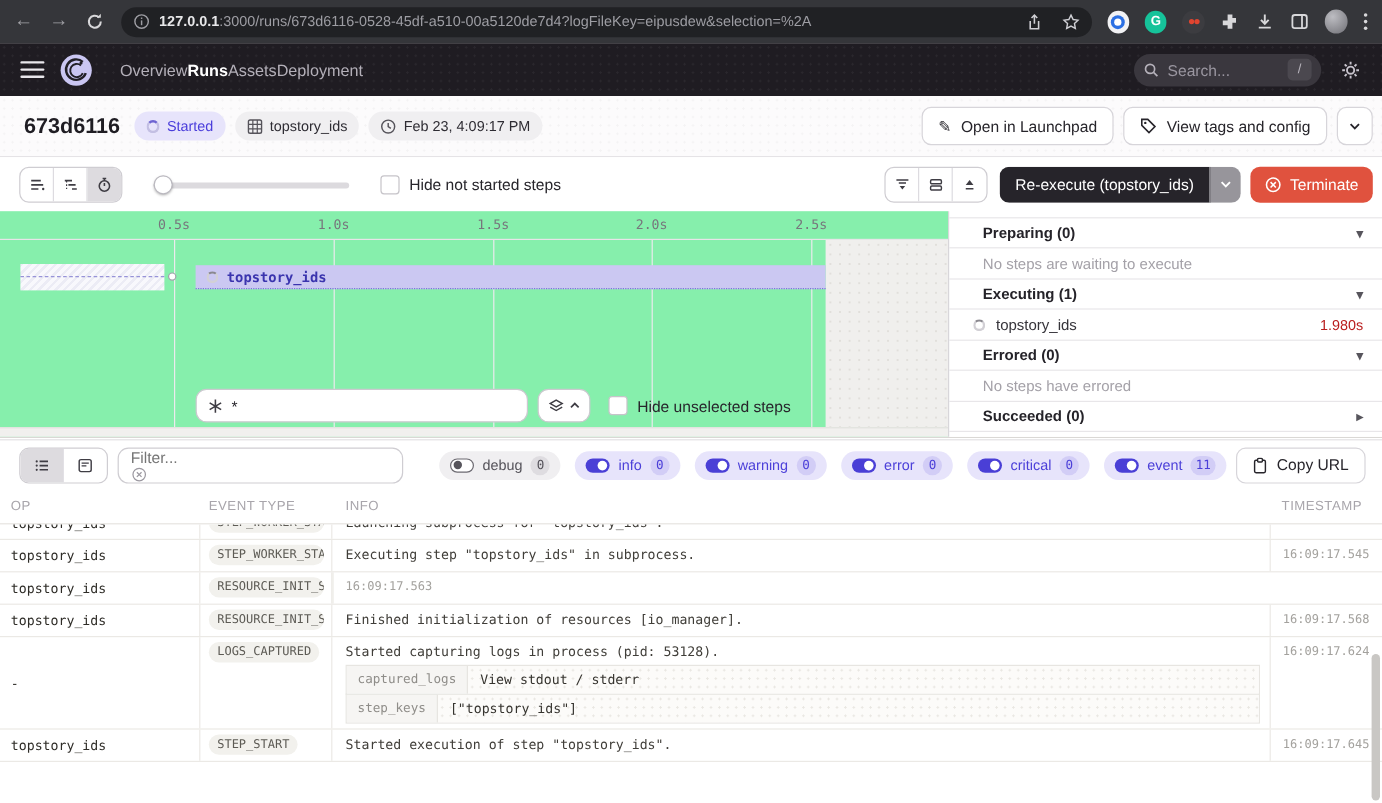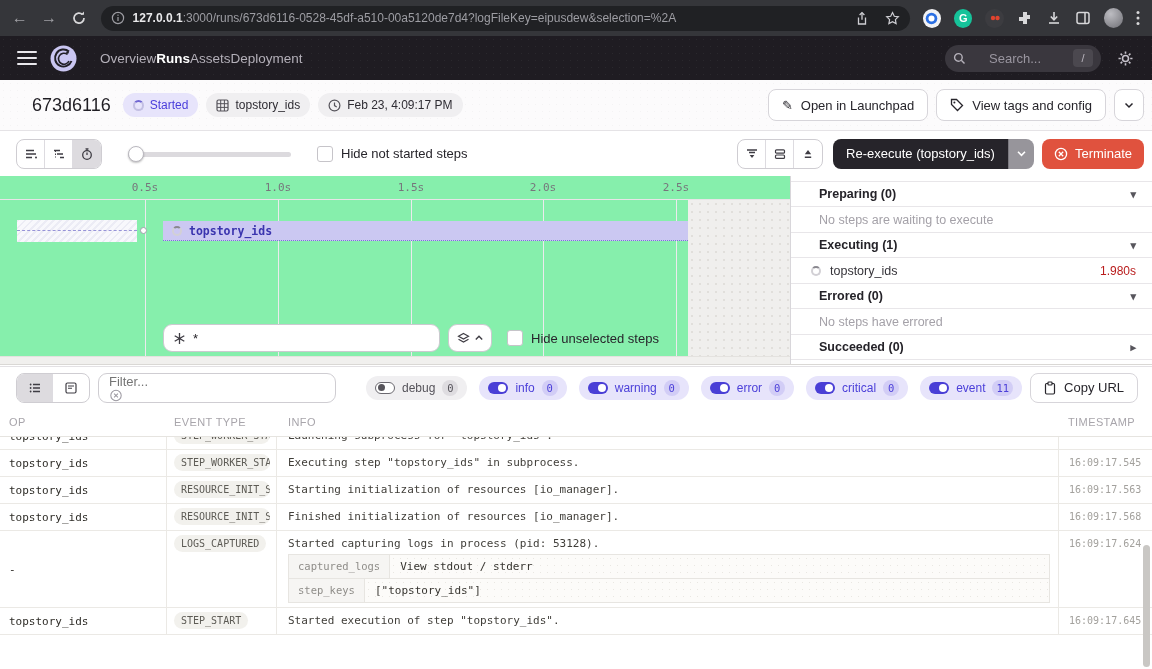--- a/index.html
+++ b/index.html
@@ -22,30 +22,30 @@
   
   .appnav { position:absolute; left:0; top:36px; width:1152px; height:44px; background:#1f1c22;
             background-image:radial-gradient(rgba(255,255,255,.05) .8px, transparent .8px); background-size:7px 7px;
             display:flex; align-items:center; }
   .hamburger { width:20px; margin-left:17px; }
   .hamburger div { height:2.5px; background:#e9e7ec; margin:3.5px 0; border-radius:1px; }
   .logo { width:27px; height:27px; margin-left:13px; }
   .navitems { display:flex; margin-left:23px; }
   .navitem { color:#b3afb8; font-size:13.5px; cursor:pointer; }
   .navitem.active { color:#fff; font-weight:bold; }
-  .searchbox { margin-left:auto; width:156px; height:27px; background:#3a373e; border-radius:14px; display:flex; align-items:center; padding:0 8px;gap:16px; }
+  .searchbox { margin-left:auto; width:156px; height:27px; background:#3a373e; border-radius:14px; display:flex; align-items:center; padding:0 8px; }
   .searchbox .ph { color:#9a96a0; font-size:13px; margin-left:7px; flex:1; }
   .slash-key { width:20px; height:18px; background:#4b484f; border-radius:4px; color:#b9b5be; font-size:11px; display:flex; align-items:center; justify-content:center; }
   .gearbtn { margin:0 18px 0 16px; }
 
   
   .runhdr { position:absolute; left:0; top:80px; width:1152px; height:51px; background:#fcfbfc; border-bottom:1px solid #e5e3e6;
             background-image:radial-gradient(rgba(0,0,0,.03) .8px, transparent .8px); background-size:7px 7px;
             display:flex; align-items:center; }
-  .runid { font-size:18px; font-weight:normal; color:#1f1d23; margin-left:32px; }
+  .runid { font-size:18px; font-weight:bold; color:#1f1d23; margin-left:20px; }
   .pill { height:24px; border-radius:12px; display:inline-flex; align-items:center; gap:6px; padding:0 10px; font-size:12px; }
   .pill.status { background:#e7e4fb; color:#4a3ddb; margin-left:12px; }
   .pill.gray { background:#f0eff1; color:#2e2c33; margin-left:8px; }
   .spinner { width:11px; height:11px; border-radius:50%; border:2px solid #c3bfe3; border-top-color:#6f65d2; }
   .spinner.gray { border-color:#d2d0d5; border-top-color:#8a888f; }
   .hdr-actions { margin-left:auto; display:flex; gap:8px; margin-right:8px; align-items:center; }
   .btn { height:32px; background:#fff; border:1px solid #d7d5da; border-radius:8px; display:inline-flex; align-items:center; gap:8px; padding:0 13px; font-size:13px; color:#27252b; cursor:pointer; }
 
   
   .runtb { position:absolute; left:0; top:131px; width:1152px; height:45px; background:#fff; display:flex; align-items:center; }
@@ -519,23 +519,20 @@
           <span>Executing step "topstory_ids" in subprocess.</span>
         </div>
       <div class="c-ts">16:09:17.545</div>
     </div>
 
     <div class="lt-row">
       <div class="c-op">topstory_ids</div>
       <div class="c-ev">
           <span class="ev-pill">RESOURCE_INIT_STAR…</span>
         </div>
-      <div class="c-info">
-          <span>Starting initialization of resources [io_manager].</span>
-        </div>
       <div class="c-ts">16:09:17.563</div>
     </div>
 
     <div class="lt-row">
       <div class="c-op">topstory_ids</div>
       <div class="c-ev">
           <span class="ev-pill">RESOURCE_INIT_SUCC…</span>
         </div>
       <div class="c-info">
           <span>Finished initialization of resources [io_manager].</span>

